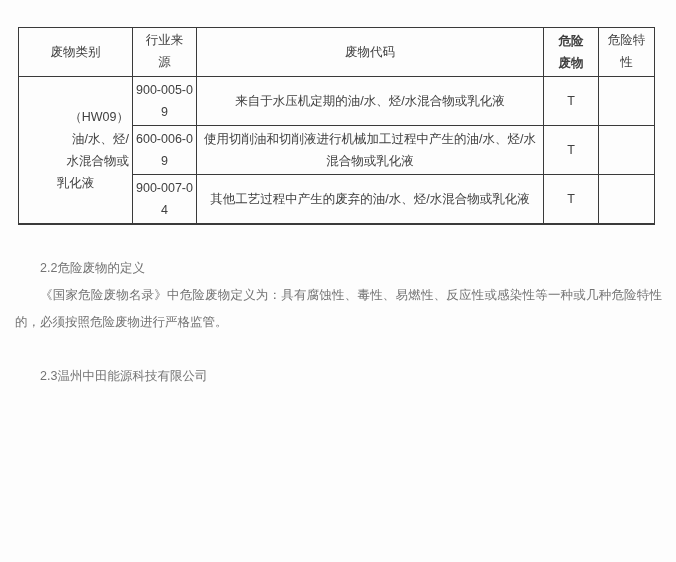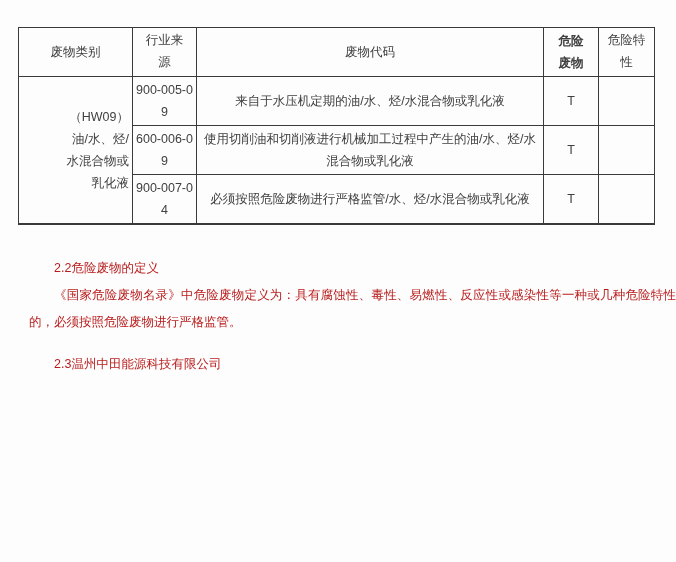--- a/index.html
+++ b/index.html
@@ -38,35 +38,35 @@
     word-break: break-all;
   }
   table.waste-table thead tr { height: 46px; }
   table.waste-table tbody tr { height: 43px; }
   .hdr-inner { margin: 0 auto; }
   .w2 { width: 2.2em; font-weight: bold; }
   .w3 { width: 3.2em; font-family: Liberation Mono, monospace; }
   .cat-cell { padding: 4px 6px; }
   .cat-line { display: block; }
   .cat-line.c { text-align: right; }
-  .cat-line.l { text-align: right; }
+  .cat-line.l { text-align: center; }
   td.code-cell { padding: 0 3px; }
 
   
   .doc-text {
     position: absolute;
-    left: 29px; top: 255px;
+    left: 15px; top: 255px;
     width: 647px;
     font-size: 12.5px;
     line-height: 27px;
-    color: #b91c1c;
+    color: #737373;
     text-align: justify;
     word-break: break-all;
   }
-  .doc-text .section + .section { margin-top: 15px; }
+  .doc-text .section + .section { margin-top: 27px; }
   .doc-text .heading,
   .doc-text .para {
     text-indent: 2em;
     font-weight: normal;
     font-size: 12.5px;
   }
 </style>
 </head>
 <body>
 
@@ -113,21 +113,21 @@
         <td></td>
       </tr>
       <tr>
         <td class="code-cell">600-006-09</td>
         <td>使用切削油和切削液进行机械加工过程中产生的油/水、烃/水混合物或乳化液</td>
         <td>T</td>
         <td></td>
       </tr>
       <tr>
         <td class="code-cell">900-007-04</td>
-        <td>必须按照危险废物进行严格监管/水、烃/水混合物或乳化液</td>
+        <td>其他工艺过程中产生的废弃的油/水、烃/水混合物或乳化液</td>
         <td>T</td>
         <td></td>
       </tr>
     </tbody>
   </table>
 
   <div class="doc-text">
 
     <div class="section">
       <div class="heading">2.2危险废物的定义</div>

